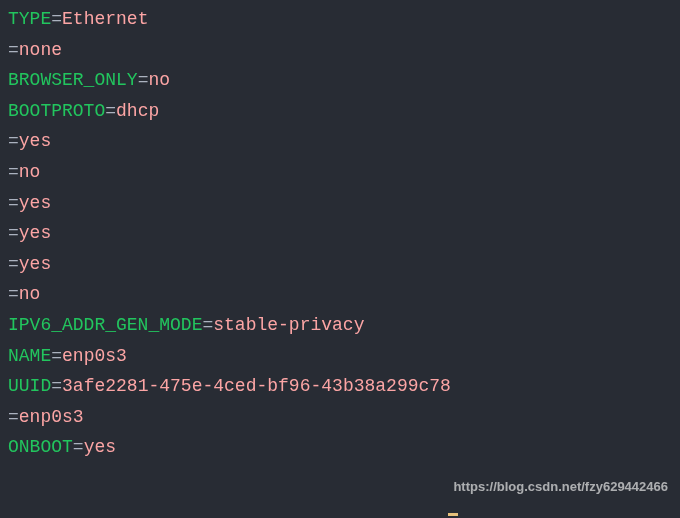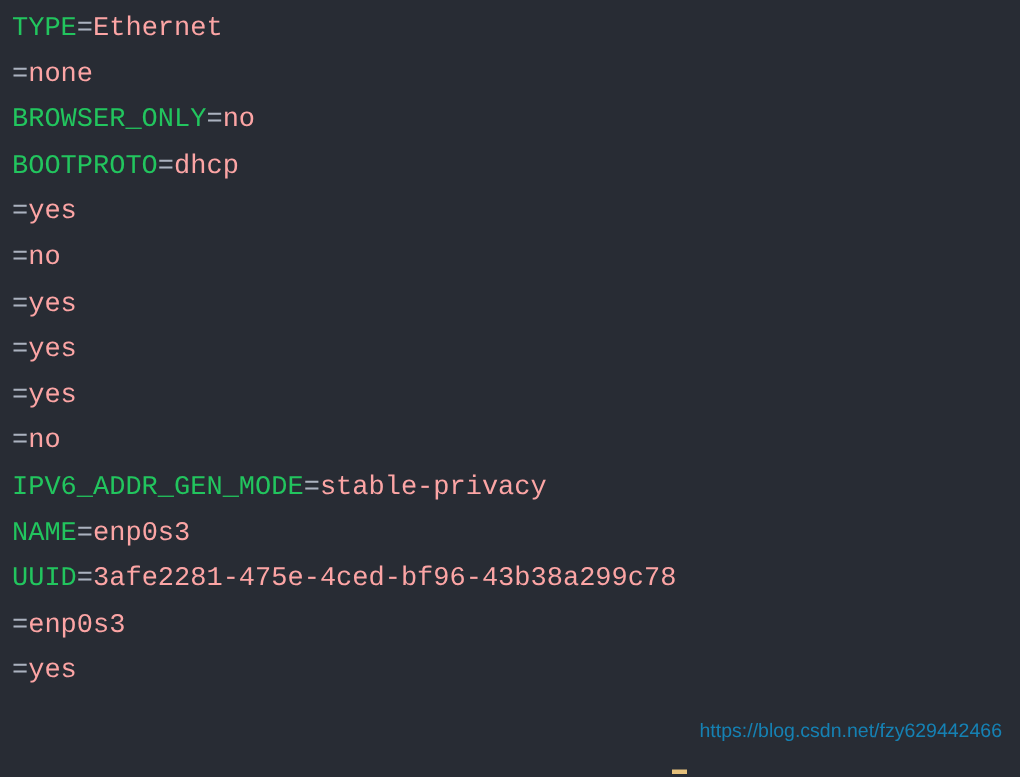--- a/index.html
+++ b/index.html
@@ -30,23 +30,24 @@
       color: #abb2bf;
     }
     .config-value {
       color: #fca5a5;
     }
     .watermark {
       position: absolute;
       bottom: 20px;
       right: 12px;
       font-size: 13px;
-      color: #0ea5e9;
+      color: #e5e5e5;
       font-family: Arial, sans-serif;
       opacity: 0.7;
+      font-weight: bold;
     }
     .cursor-indicator {
       position: absolute;
       bottom: 2px;
       left: 448px;
       width: 10px;
       height: 3px;
       background-color: #e5c07b;
     }
   </style>
@@ -90,19 +91,19 @@
   <div class="config-line">
     <span class="config-key">NAME</span><span class="config-equals">=</span><span class="config-value">enp0s3</span>
   </div>
   <div class="config-line">
     <span class="config-key">UUID</span><span class="config-equals">=</span><span class="config-value">3afe2281-475e-4ced-bf96-43b38a299c78</span>
   </div>
   <div class="config-line">
     <span class="config-equals">=</span><span class="config-value">enp0s3</span>
   </div>
   <div class="config-line">
-    <span class="config-equals">=</span><span class="config-value">yes</span>
+    <span class="config-key">ONBOOT</span><span class="config-equals">=</span><span class="config-value">yes</span>
   </div>
 </div>
 
 <div class="cursor-indicator"></div>
 
 <div class="watermark">https://blog.csdn.net/fzy629442466</div>
 
 </body></html>

